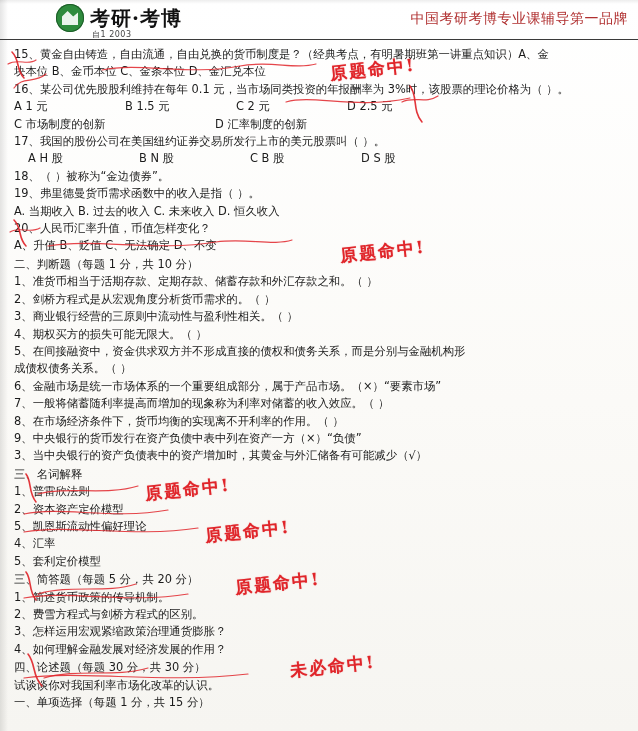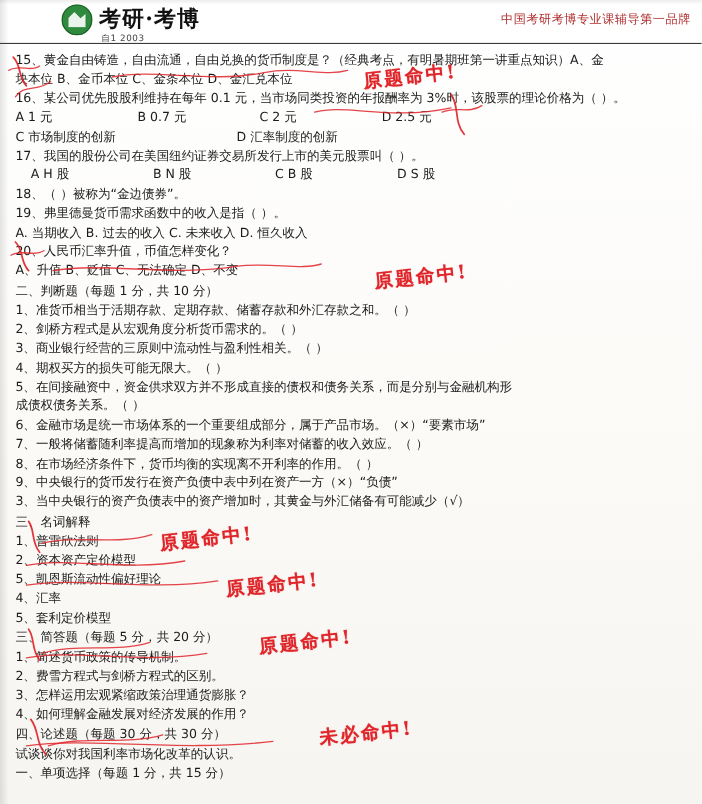--- a/index.html
+++ b/index.html
@@ -29,21 +29,21 @@
     height: 40px;
     border-bottom: 1px solid #3a3a3a;
     padding: 0 6px;
     box-sizing: border-box;
   }
   .logo-wrap {
     position: absolute;
     left: 56px;
     top: 4px;
     display: flex;
-    align-items: flex-start;
+    align-items: center;
     gap: 6px;
   }
   .logo-circle {
     width: 28px; height: 28px;
     border-radius: 50%;
     background: #2e8b3d;
     position: relative;
     box-shadow: 0 0 0 1px #1d5c28 inset;
   }
   .logo-circle::after {
@@ -67,21 +67,21 @@
     left: 92px;
     top: 29px;
     font-size: 8px;
     color: #444;
     letter-spacing: .5px;
   }
   .header-right {
     position: absolute;
     right: 10px;
     top: 10px;
-    font-size: 11px;
+    font-size: 14px;
     color: #b03030;
     letter-spacing: .5px;
   }
   
   .content {
     position: relative;
     padding: 6px 14px 0 14px;
     font-size: 11.4px;
     line-height: 17.4px;
   }
@@ -160,21 +160,21 @@
   </div>
 
   <div class="content">
 
     <div class="line">15、黄金自由铸造，自由流通，自由兑换的货币制度是？（经典考点，有明暑期班第一讲重点知识）A、金</div>
     <div class="line">块本位 B、金币本位 C、金条本位 D、金汇兑本位</div>
     <div class="line">16、某公司优先股股利维持在每年 0.1 元，当市场同类投资的年报酬率为 3%时，该股票的理论价格为（ ）。</div>
 
     <div class="line opts">
       <span class="w95">A 1 元</span>
-      <span class="w95">B 0.7 元</span>
+      <span class="w95">B 1.5 元</span>
       <span class="w95">C 2 元</span>
       <span class="w95">D 2.5 元</span>
     </div>
 
     <div class="line opts">
       <span class="w185">C 市场制度的创新</span>
       <span class="w185">D 汇率制度的创新</span>
     </div>
 
     <div class="line">17、我国的股份公司在美国纽约证券交易所发行上市的美元股票叫（ ）。</div>

